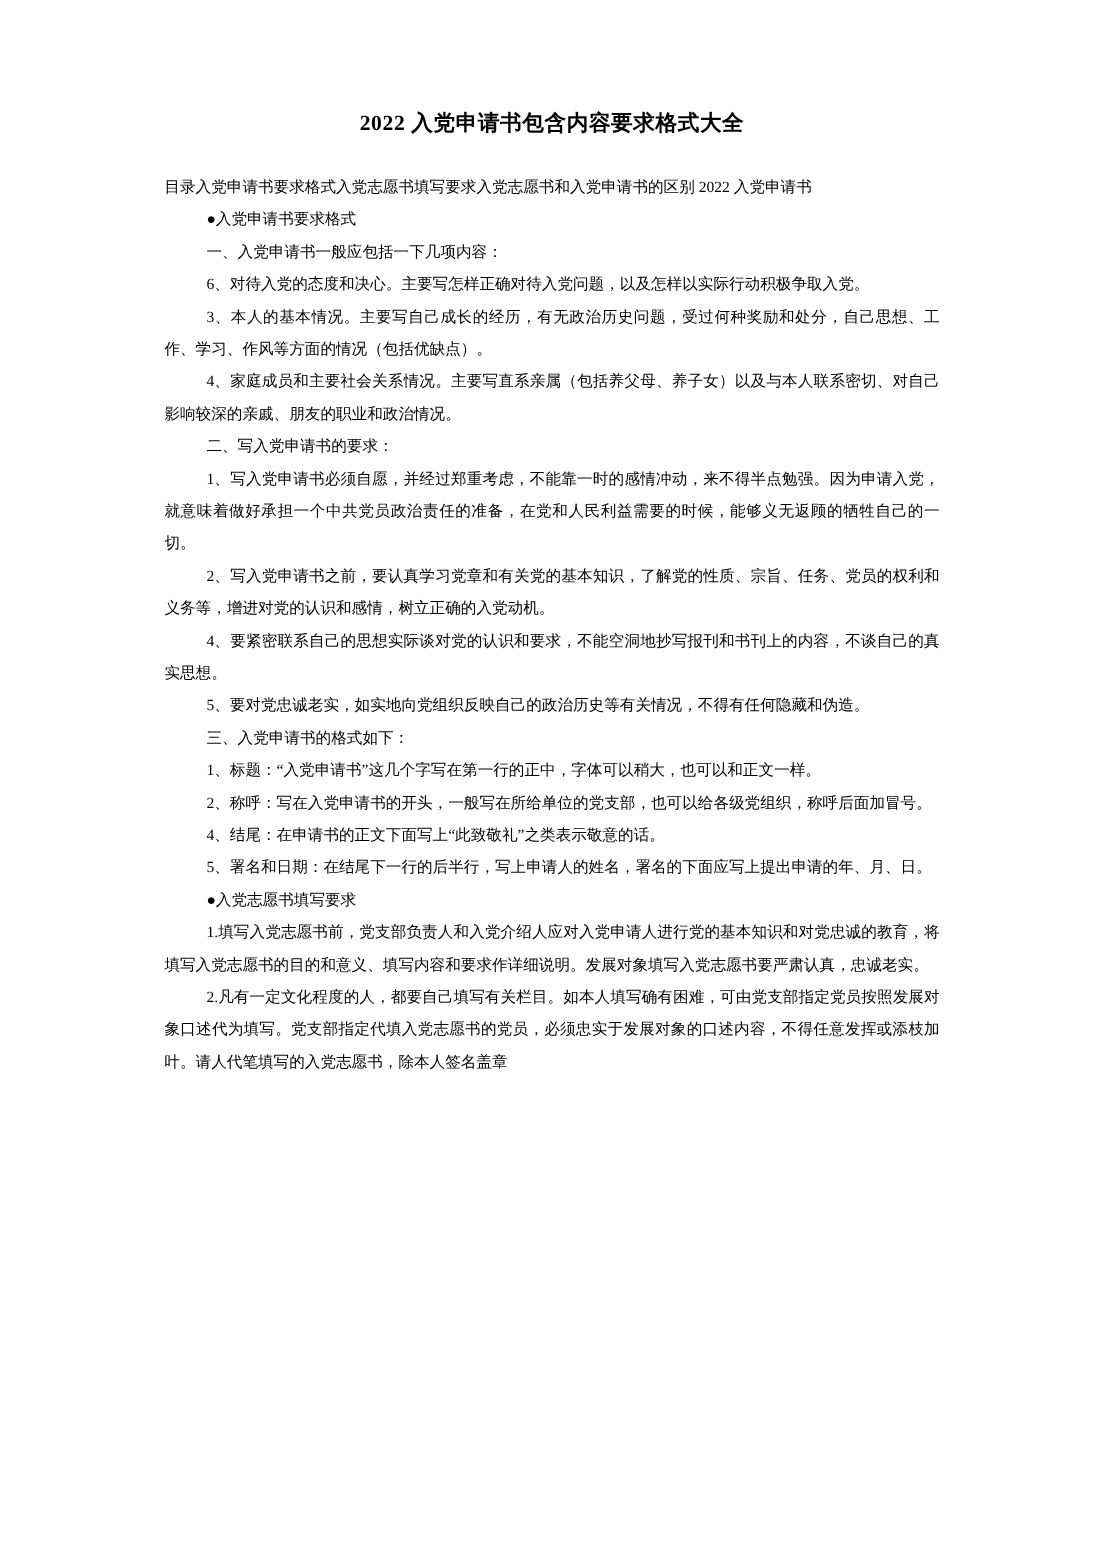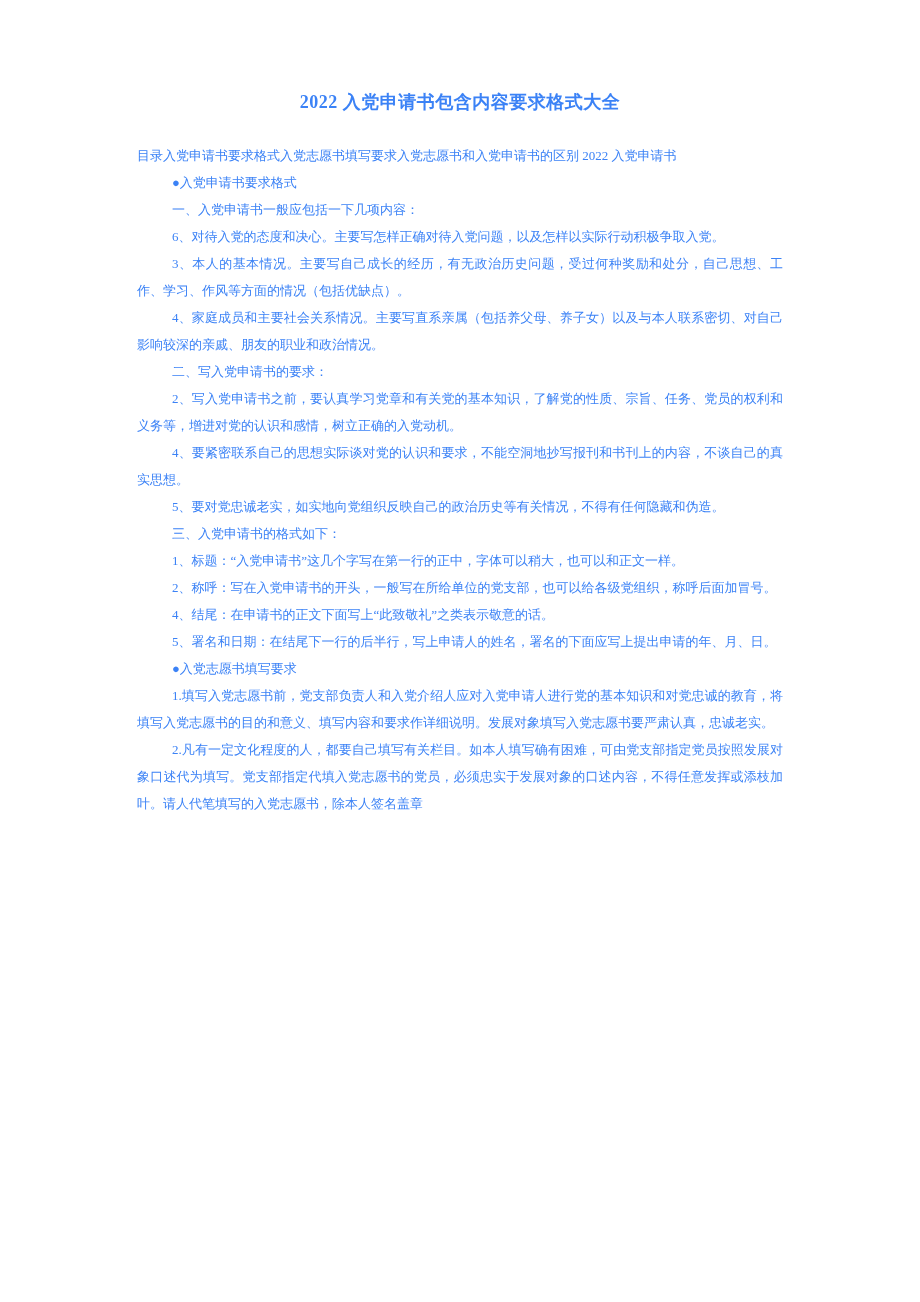--- a/index.html
+++ b/index.html
@@ -8,21 +8,21 @@
     background: #ffffff;
   }
   .page {
     position: relative;
     width: 920px;
     height: 1302px;
     margin: 0 auto;
     background: #ffffff;
     overflow: hidden;
     font-family: "Liberation Serif", "DejaVu Serif", serif;
-    color: #3b82f6;
+    color: #000000;
   }
   .doc {
     position: absolute;
     left: 137px;
     top: 88px;
     width: 646px;
   }
   .doc-title {
     font-size: 18px;
     line-height: 28px;
@@ -49,20 +49,21 @@
   <div class="doc">
     <h1 class="doc-title">2022 入党申请书包含内容要求格式大全</h1>
     <div class="doc-body">
         <p class="">目录入党申请书要求格式入党志愿书填写要求入党志愿书和入党申请书的区别 2022 入党申请书</p>
         <p class="indent">●入党申请书要求格式</p>
         <p class="indent">一、入党申请书一般应包括一下几项内容：</p>
         <p class="indent">6、对待入党的态度和决心。主要写怎样正确对待入党问题，以及怎样以实际行动积极争取入党。</p>
         <p class="indent">3、本人的基本情况。主要写自己成长的经历，有无政治历史问题，受过何种奖励和处分，自己思想、工作、学习、作风等方面的情况（包括优缺点）。</p>
         <p class="indent">4、家庭成员和主要社会关系情况。主要写直系亲属（包括养父母、养子女）以及与本人联系密切、对自己影响较深的亲戚、朋友的职业和政治情况。</p>
         <p class="indent">二、写入党申请书的要求：</p>
+        <p class="indent">1、写入党申请书必须自愿，并经过郑重考虑，不能靠一时的感情冲动，来不得半点勉强。因为申请入党，就意味着做好承担一个中共党员政治责任的准备，在党和人民利益需要的时候，能够义无返顾的牺牲自己的一切。</p>
         <p class="indent">2、写入党申请书之前，要认真学习党章和有关党的基本知识，了解党的性质、宗旨、任务、党员的权利和义务等，增进对党的认识和感情，树立正确的入党动机。</p>
         <p class="indent">4、要紧密联系自己的思想实际谈对党的认识和要求，不能空洞地抄写报刊和书刊上的内容，不谈自己的真实思想。</p>
         <p class="indent">5、要对党忠诚老实，如实地向党组织反映自己的政治历史等有关情况，不得有任何隐藏和伪造。</p>
         <p class="indent">三、入党申请书的格式如下：</p>
         <p class="indent">1、标题：“入党申请书”这几个字写在第一行的正中，字体可以稍大，也可以和正文一样。</p>
         <p class="indent">2、称呼：写在入党申请书的开头，一般写在所给单位的党支部，也可以给各级党组织，称呼后面加冒号。</p>
         <p class="indent">4、结尾：在申请书的正文下面写上“此致敬礼”之类表示敬意的话。</p>
         <p class="indent">5、署名和日期：在结尾下一行的后半行，写上申请人的姓名，署名的下面应写上提出申请的年、月、日。</p>
         <p class="indent">●入党志愿书填写要求</p>
         <p class="indent">1.填写入党志愿书前，党支部负责人和入党介绍人应对入党申请人进行党的基本知识和对党忠诚的教育，将填写入党志愿书的目的和意义、填写内容和要求作详细说明。发展对象填写入党志愿书要严肃认真，忠诚老实。</p>

